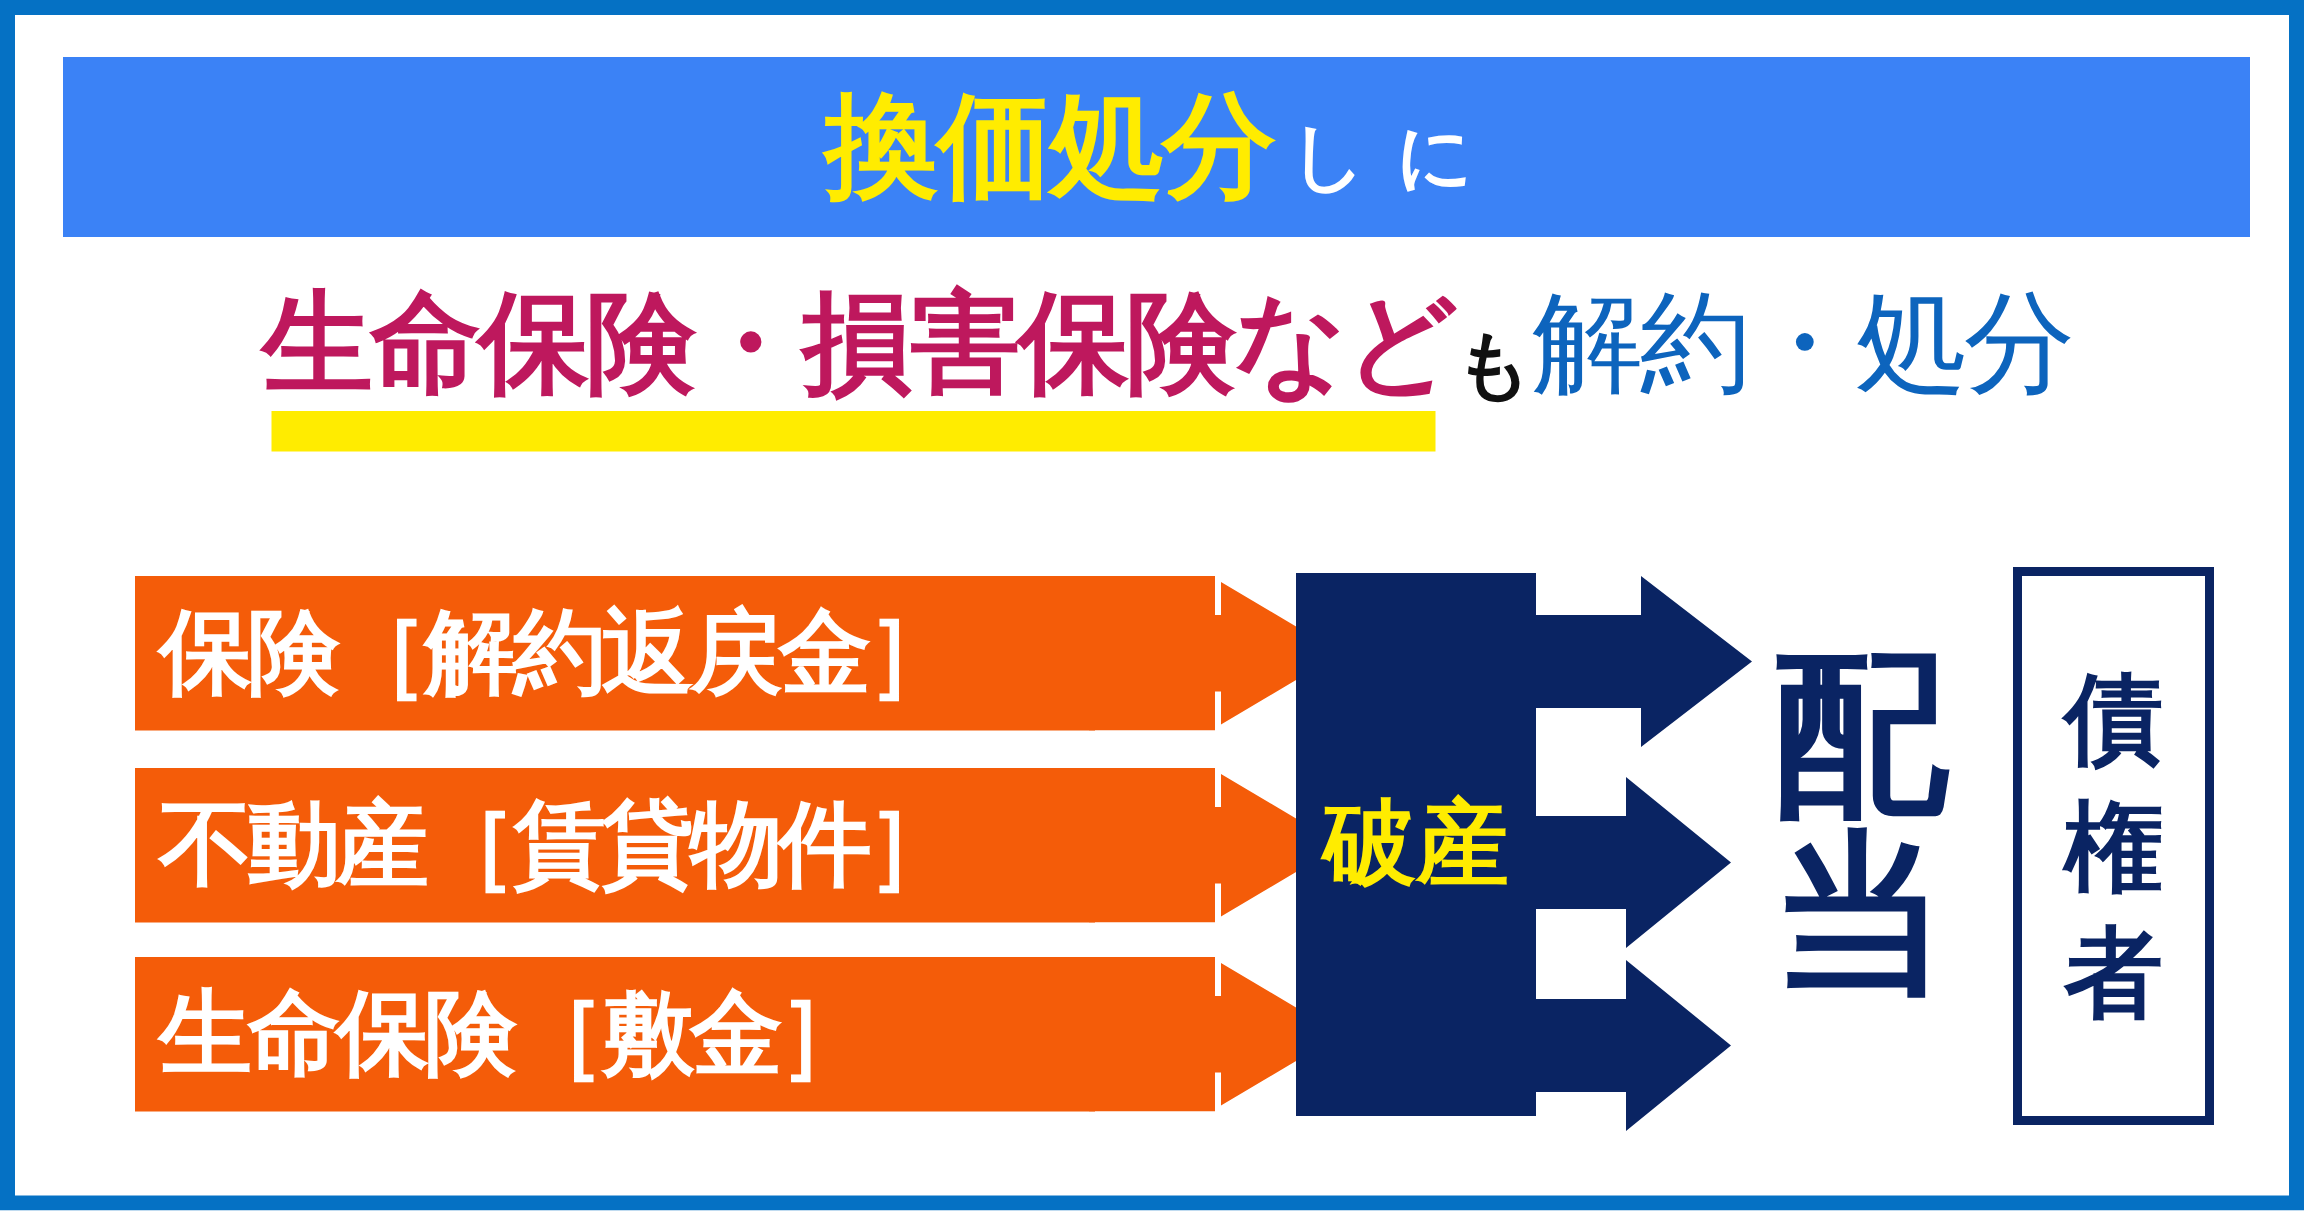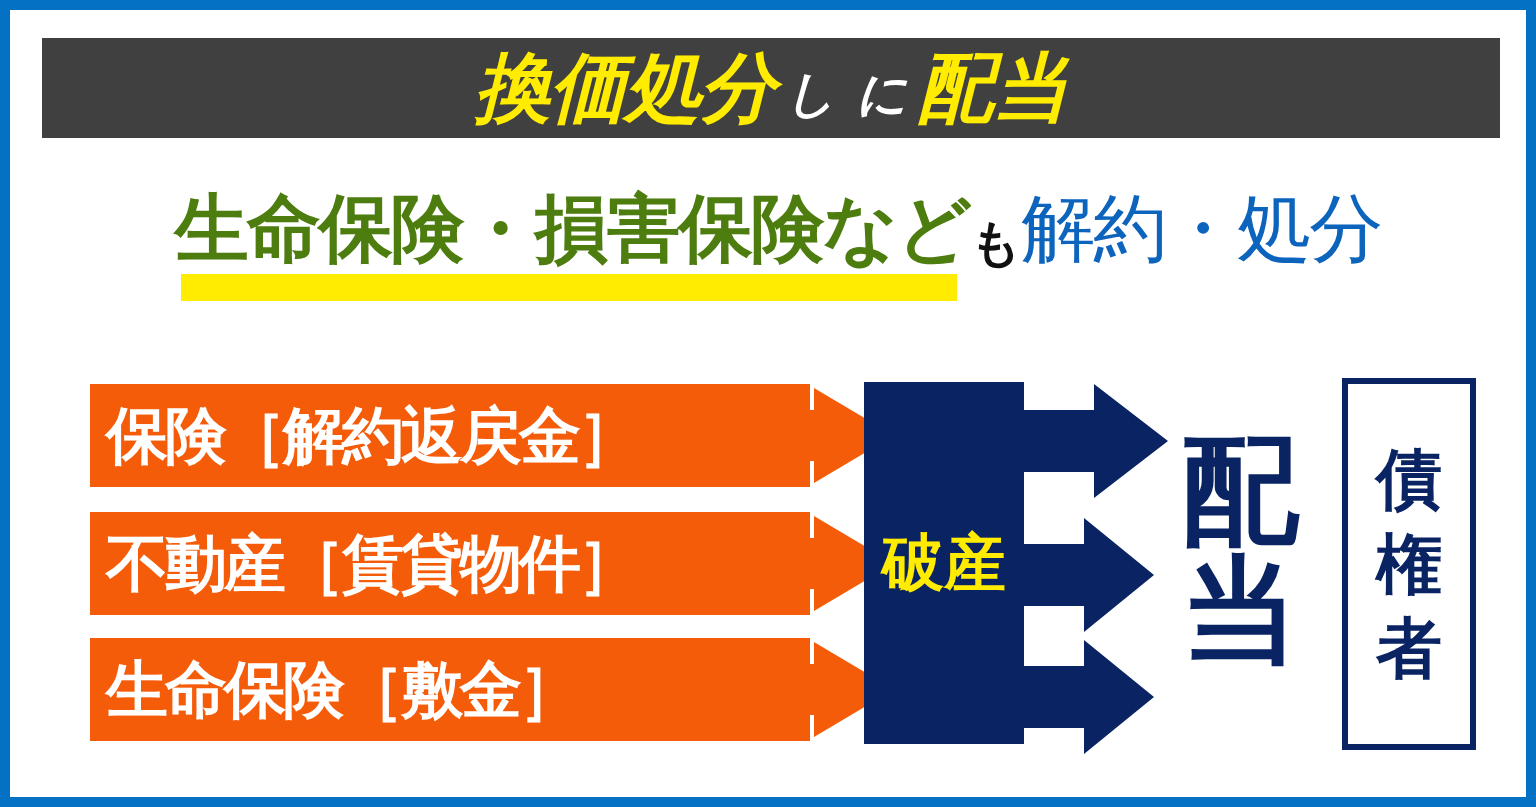--- a/index.html
+++ b/index.html
@@ -13,25 +13,24 @@
     position:relative;
     width:1536px;height:807px;
     background:#ffffff;
     box-sizing:border-box;
     border:10px solid #0571c4;
   }
   
   #banner{
     position:absolute;
     left:32px; top:28px;
-    width:1458px; height:100px;
-    background:#404040;
+    width:1458px; height:120px;
+    background:#3b82f6;
     display:flex;align-items:center;justify-content:center;
     white-space:nowrap;
-    font-style:italic;
   }
   .bn-y{
     color:#ffec00;
     font-size:76px;
     font-weight:bold;
     letter-spacing:-1px;
     line-height:1;
   }
   .bn-w{
     color:#ffffff;
@@ -45,21 +44,21 @@
   
   #subtitle{
     position:absolute;
     left:0;top:182px;width:1536px;
     text-align:center;
     white-space:nowrap;
     line-height:1;
   }
   .sub-wrap{display:inline-block;position:relative;}
   .sub-hl{
-    color:#4d7c0f;
+    color:#be185d;
     font-size:74px;
     font-weight:bold;
     letter-spacing:-2px;
     position:relative;
     z-index:2;
   }
   .hl-bar{
     position:absolute;
     left:6px; top:82px;
     width:776px;height:27px;
@@ -162,21 +161,20 @@
 </style>
 </head>
 <body>
 
 <div id="page">
 
   <div id="banner">
     <span class="bn-y">換価処分</span>
     <span class="bn-w">し</span>
     <span class="bn-w">に</span>
-    <span class="bn-y">配当</span>
   </div>
 
   <div id="subtitle">
     <span class="sub-wrap">
       <span class="hl-bar"></span>
       <span class="sub-hl">生命保険・損害保険など</span><span class="sub-mo">も</span><span class="sub-end">解約・処分</span>
     </span>
   </div>
 
   <div class="orow" id="row1">

